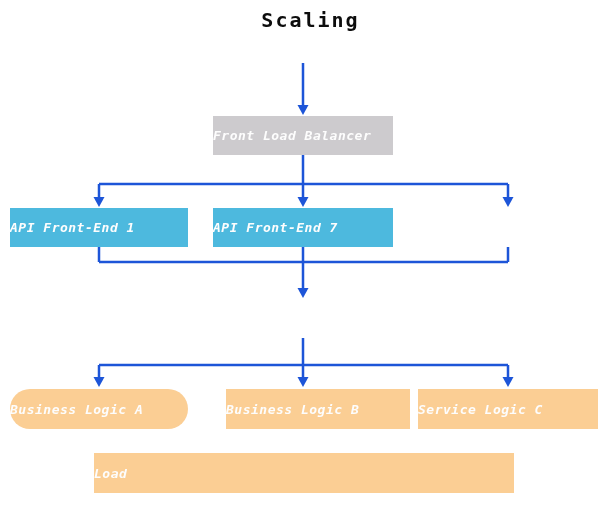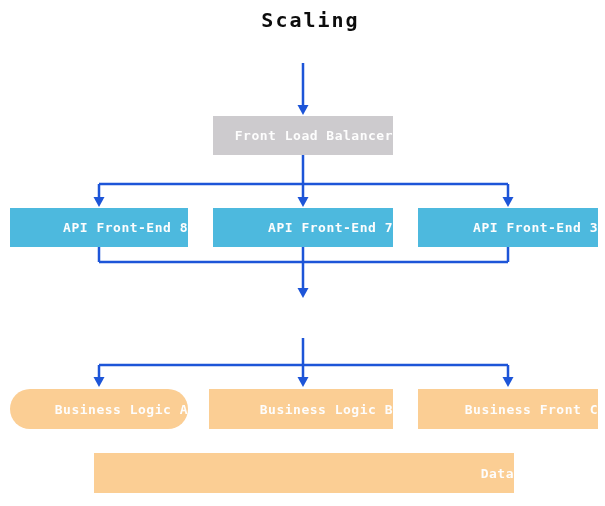--- a/index.html
+++ b/index.html
@@ -41,38 +41,39 @@
   .edge {
     stroke: var(--arrow);
     stroke-width: 2.5;
     fill: none;
   }
   .head { fill: var(--arrow); stroke: none; }
   .node {
     position: absolute;
     display: flex;
     align-items: center;
-    justify-content: flex-end;
+    justify-content: flex-start;
     color: var(--node-text);
     font-size: 13px;
     font-weight: bold;
     letter-spacing: 0.5px;
     white-space: nowrap;
+    font-style: italic;
   }
   .node.gray   { background: var(--gray); }
   .node.blue   { background: var(--blue); }
   .node.orange { background: var(--orange); }
 
   #node-flb  { left: 213px; top: 116px; width: 180px; height: 39px; }
   #node-api1 { left:  10px; top: 208px; width: 178px; height: 39px; }
   #node-api2 { left: 213px; top: 208px; width: 180px; height: 39px; }
   #node-api3 { left: 418px; top: 208px; width: 180px; height: 39px; }
   #node-sc   { left: 213px; top: 299px; width: 180px; height: 39px; }
   #node-bla  { left:  10px; top: 389px; width: 178px; height: 40px; border-radius: 20px; }
-  #node-blb  { left: 209px; top: 389px; width: 184px; height: 40px; }
+  #node-blb  { left: 226px; top: 389px; width: 184px; height: 40px; }
   #node-blc  { left: 418px; top: 389px; width: 180px; height: 40px; }
   #node-data { left:  94px; top: 453px; width: 420px; height: 40px; }
 </style>
 </head>
 <body>
 
 <div class="canvas">
 
   <div class="diagram-title">Scaling</div>
 
@@ -101,37 +102,34 @@
     <polygon class="head" points="93.5,377 104.5,377 99,387"></polygon>
     <polygon class="head" points="297.5,377 308.5,377 303,387"></polygon>
     <polygon class="head" points="502.5,377 513.5,377 508,387"></polygon>
   </svg>
 
   <div id="node-flb" class="node gray">
     <span>Front Load Balancer</span>
   </div>
 
   <div id="node-api1" class="node blue">
-    <span>API Front-End 8</span>
+    <span>API Front-End 1</span>
   </div>
   <div id="node-api2" class="node blue">
     <span>API Front-End 7</span>
-  </div>
-  <div id="node-api3" class="node blue">
-    <span>API Front-End 3</span>
   </div>
 
 
   <div id="node-bla" class="node orange">
     <span>Business Logic A</span>
   </div>
   <div id="node-blb" class="node orange">
     <span>Business Logic B</span>
   </div>
   <div id="node-blc" class="node orange">
-    <span>Business Front C</span>
+    <span>Service Logic C</span>
   </div>
 
   <div id="node-data" class="node orange">
-    <span>Data</span>
+    <span>Load</span>
   </div>
 
 </div>
 
 </body></html>

